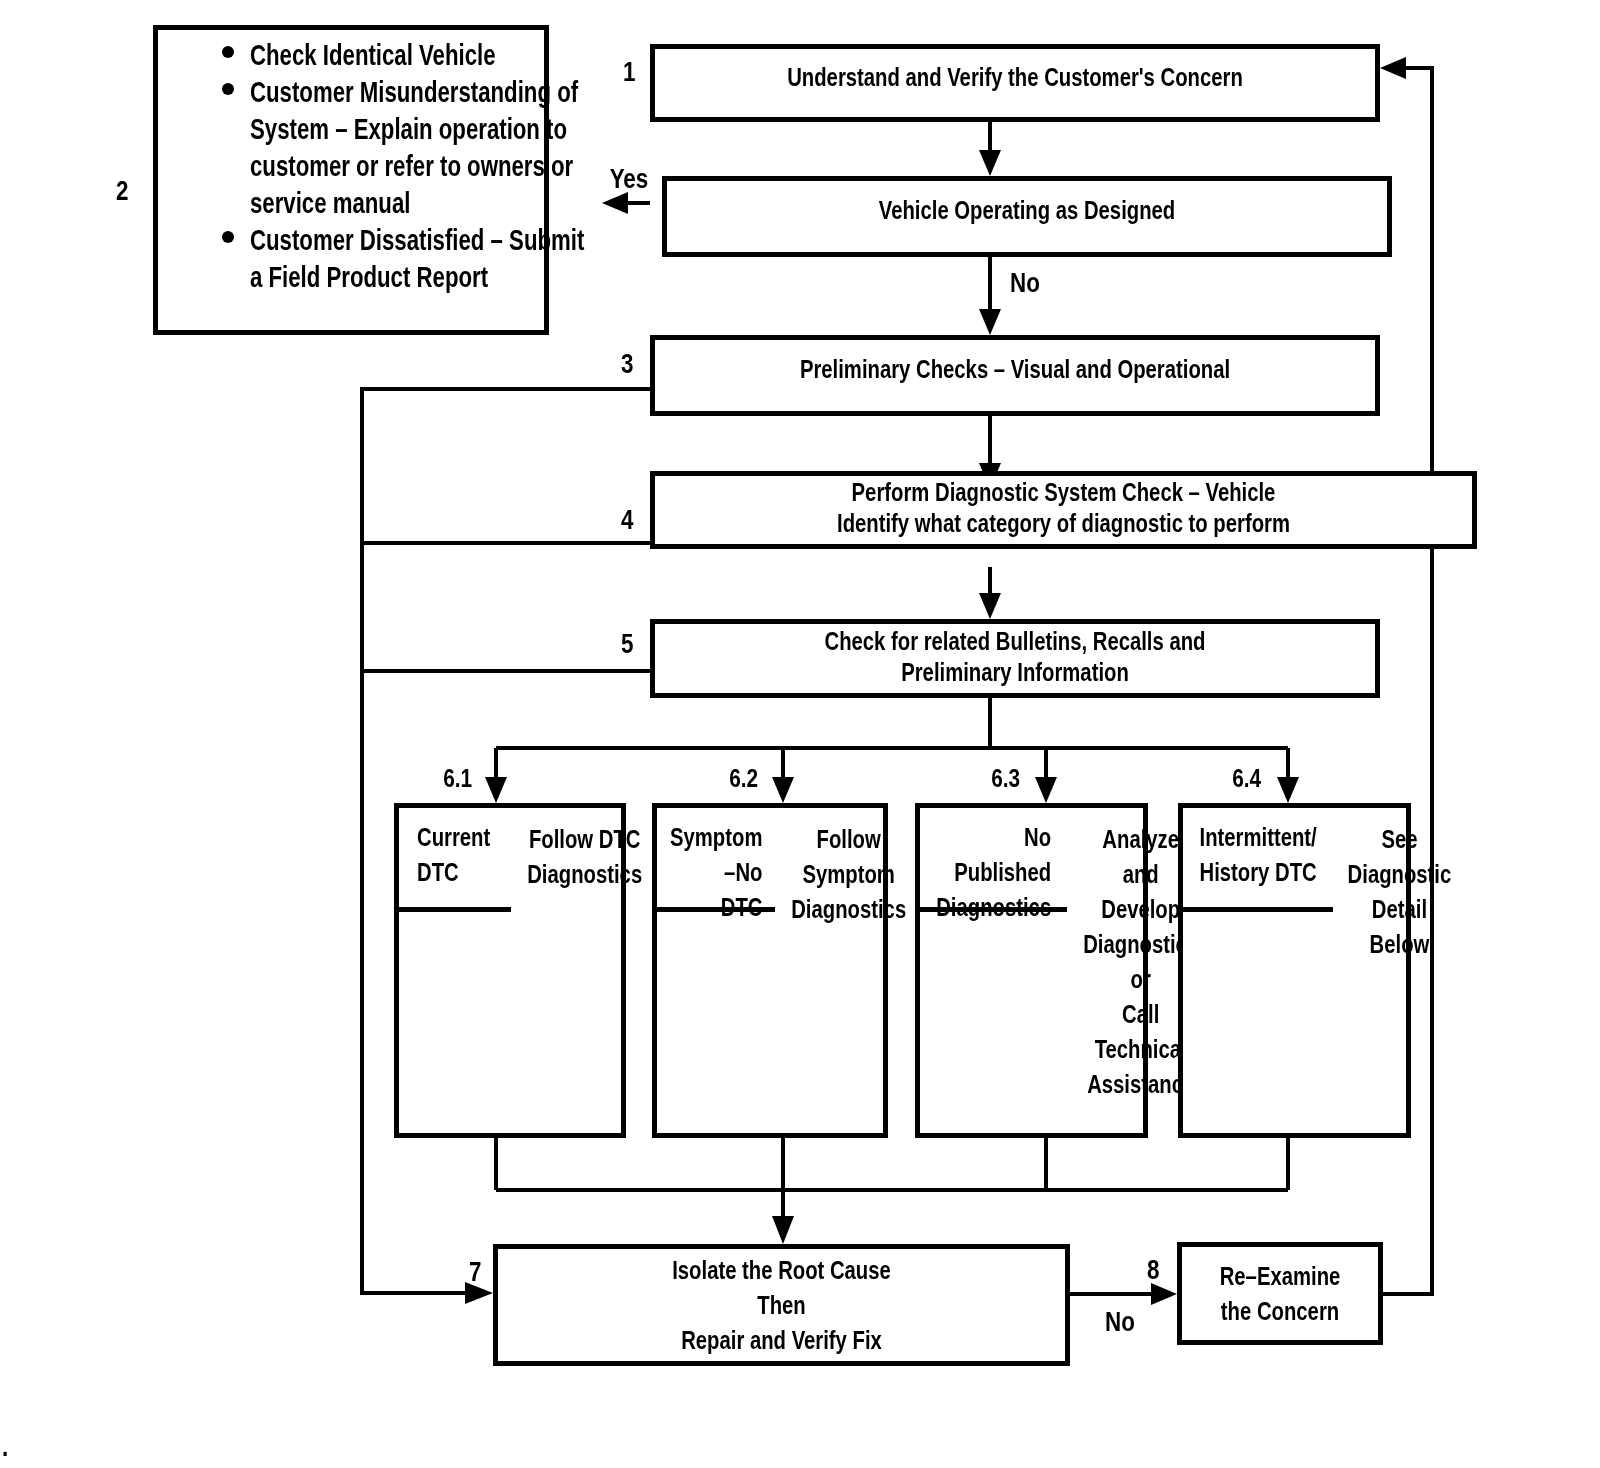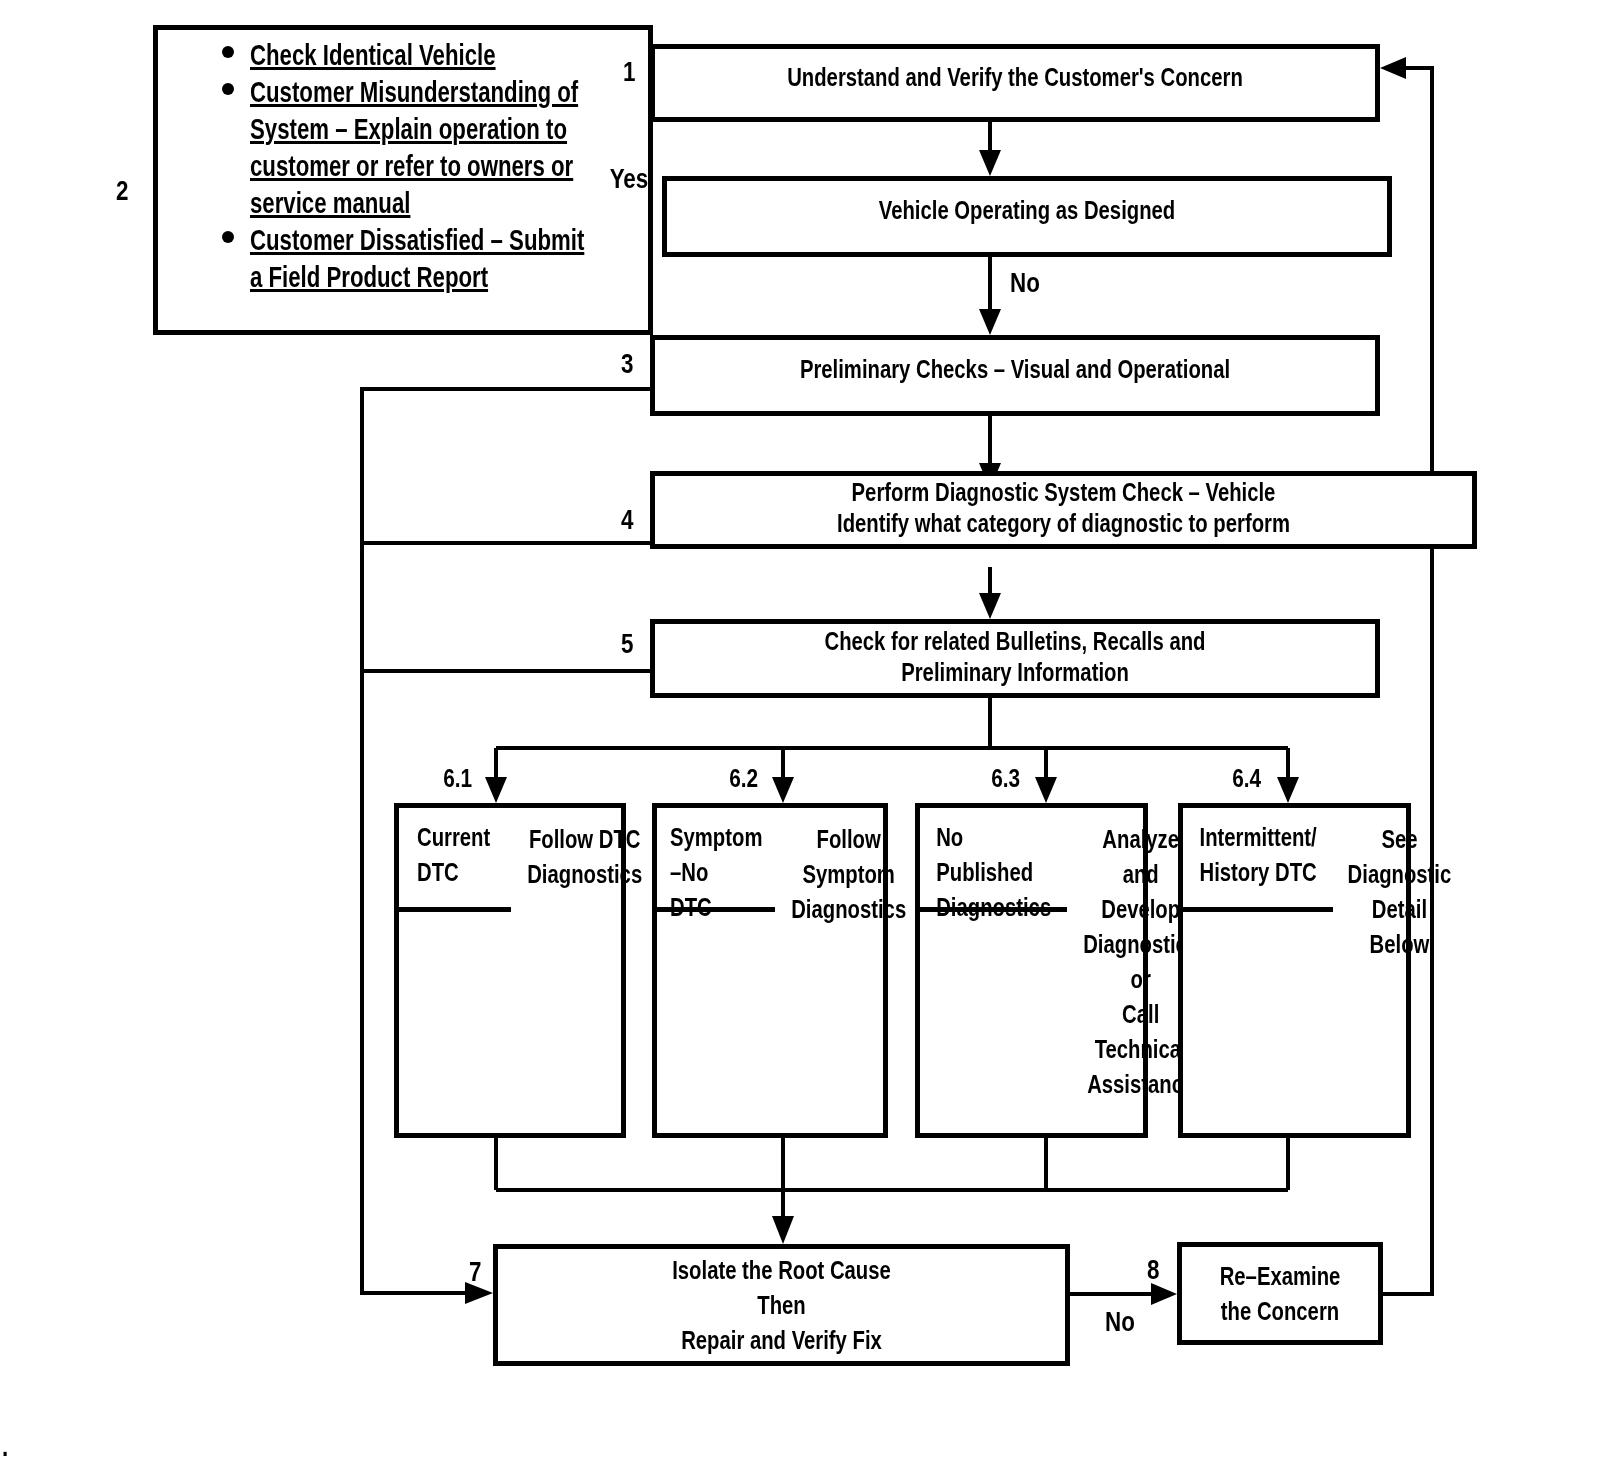--- a/index.html
+++ b/index.html
@@ -14,21 +14,21 @@
   }
   .mbox { display:flex; flex-direction:column; justify-content:center;
           align-items:center; text-align:center; }
   .pb12 { padding-bottom:12px; }
   .pb4  { padding-bottom:4px; }
   .tline { display:block; width:100%; line-height:31px; transform:scaleX(0.78); }
   .lh35 .tline { line-height:35px; }
   
   .branch { display:flex; flex-direction:row; }
   .bhead { box-sizing:border-box; height:104px; border-bottom:5px solid #000;
-           padding-top:12px; text-align:left; }
+           padding-top:12px; text-align:right; }
   .bhead .tline, .bbody .tline { line-height:35px; }
   .bbody { padding-top:14px; text-align:center; }
   .hleft { text-align:left; padding-left:18px; }
   .hleft .tline { transform:scaleX(0.78); transform-origin:left center; }
   
   .notes { font-size:30px; }
   .bullets { position:relative; padding:6px 0 0 92px; }
   .bullet-item { position:relative; }
   .bullet-dot { position:absolute; left:-28px; top:10px; width:12px; height:12px;
                 border-radius:50%; background:#000; }
@@ -82,21 +82,21 @@
   </svg>
 
   <div class="node mbox pb12" style="left:650px; top:44px; width:730px; height:78px;">
     <span class="tline">Understand and Verify the Customer's Concern</span>
   </div>
 
   <div class="node mbox pb12" style="left:650px; top:176px; width:730px; height:81px;margin-left:12px;">
     <span class="tline">Vehicle Operating as Designed</span>
   </div>
 
-  <div class="node notes" style="left:153px; top:25px; width:500px; height:310px;text-decoration:underline;">
+  <div class="node notes" style="left:153px; top:25px; width:396px; height:310px;">
     <div class="bullets">
       <div class="bullet-item">
         <span class="bullet-dot"></span>
         <span class="bl">Check Identical Vehicle</span>
       </div>
       <div class="bullet-item">
         <span class="bullet-dot"></span>
         <span class="bl">Customer Misunderstanding of</span>
         <span class="bl">System – Explain operation to</span>
         <span class="bl">customer or refer to owners or</span>

